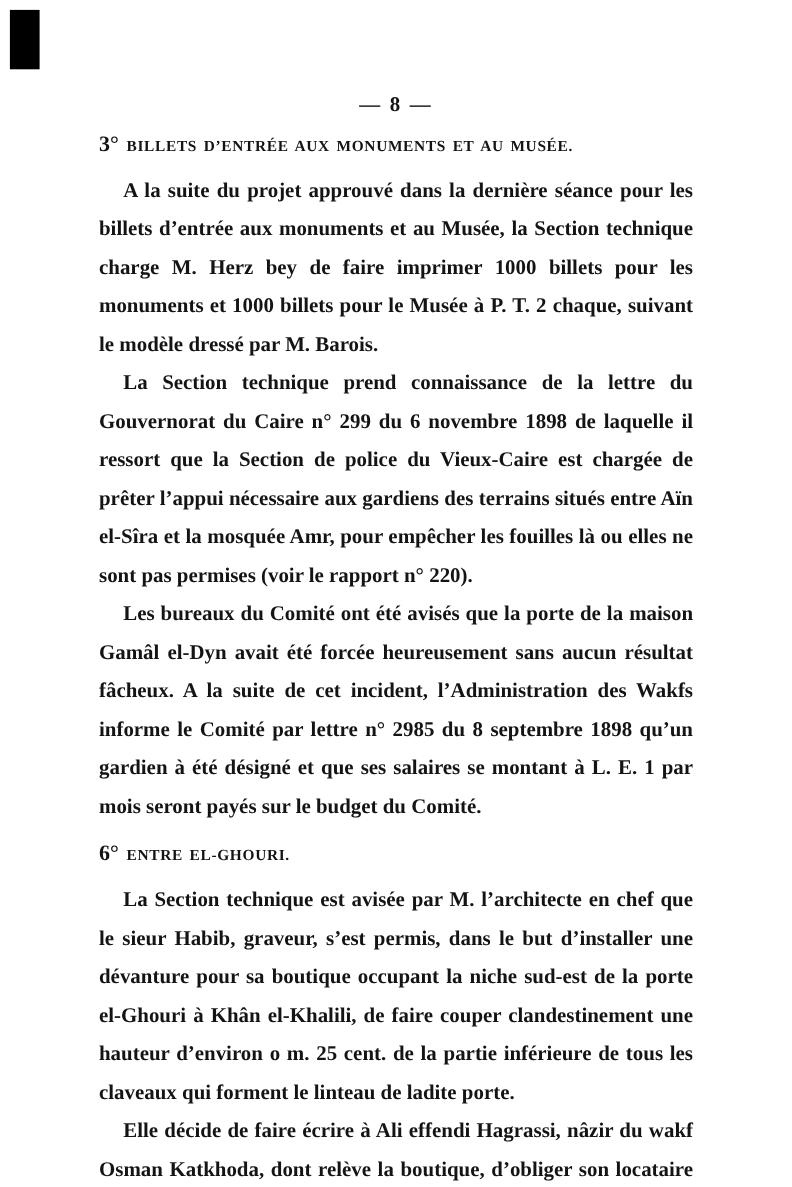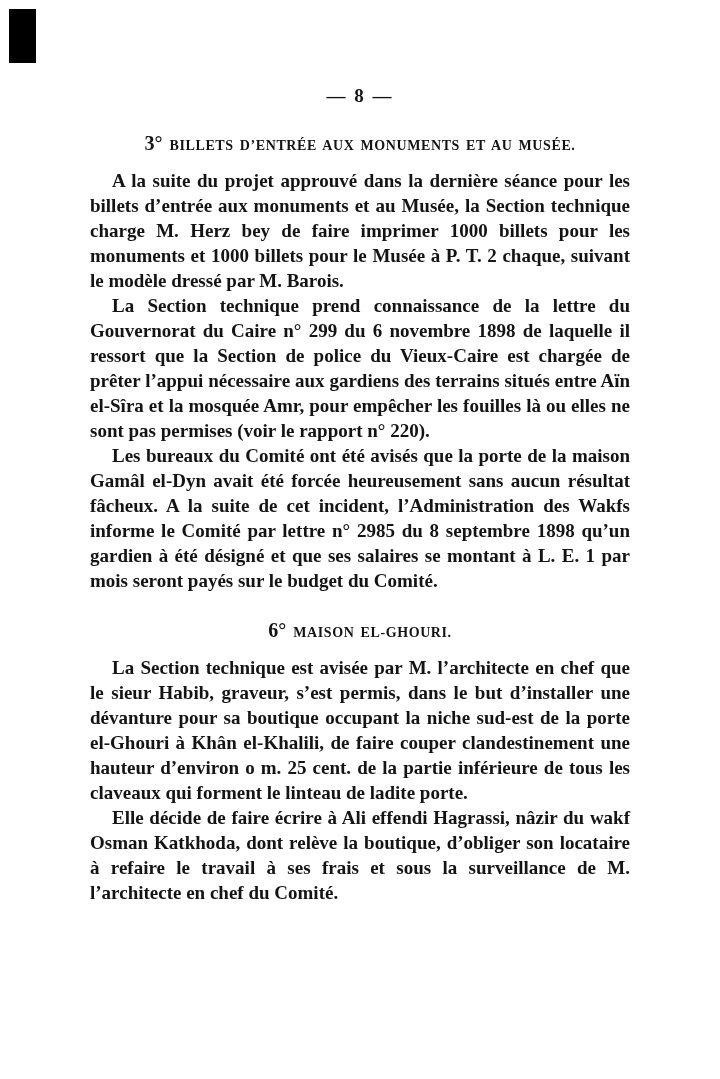--- a/index.html
+++ b/index.html
@@ -38,41 +38,41 @@
   .folio {
     margin: 0;
     padding-top: 86px;
     text-align: center;
     font-size: 19px;
     font-weight: bold;
     letter-spacing: 2px;
     line-height: 20px;
   }
   .heading {
-    margin: 24px 0 10px 0;
-    text-align: center;
+    margin: 12px 0 10px 0;
+    text-align: left;
     font-weight: bold;
     line-height: 24px;
     white-space: nowrap;
   }
   .heading .num {
     font-size: 20px;
     margin-right: 7px;
     vertical-align: baseline;
   }
   .heading .title {
     font-size: 14px;
     letter-spacing: 0.6px;
     word-spacing: 2px;
   }
   .para {
     margin: 0;
     font-size: 19px;
     font-weight: bold;
-    line-height: 25px;
+    line-height: 35px;
     text-align: justify;
     text-indent: 22px;
     hyphens: none;
   }
 </style>
 </head>
 <body>
 
 <div class="page">
 
@@ -82,18 +82,18 @@
 
     <p class="folio">— 8 —</p>
 
     <h2 class="heading"><span class="num">3°</span><span class="title">BILLETS D’ENTRÉE AUX MONUMENTS ET AU MUSÉE.</span></h2>
     <p class="para">A la suite du projet approuvé dans la dernière séance pour les billets d’entrée aux monuments et au Musée, la Section technique charge M. Herz bey de faire imprimer 1000 billets pour les monuments et 1000 billets pour le Musée à P. T. 2 chaque, suivant le modèle dressé par M. Barois.</p>
 
     <p class="para">La Section technique prend connaissance de la lettre du Gouvernorat du Caire n° 299 du 6 novembre 1898 de laquelle il ressort que la Section de police du Vieux-Caire est chargée de prêter l’appui nécessaire aux gardiens des terrains situés entre Aïn el-Sîra et la mosquée Amr, pour empêcher les fouilles là ou elles ne sont pas permises (voir le rapport n° 220).</p>
 
     <p class="para">Les bureaux du Comité ont été avisés que la porte de la maison Gamâl el-Dyn avait été forcée heureusement sans aucun résultat fâcheux. A la suite de cet incident, l’Administration des Wakfs informe le Comité par lettre n° 2985 du 8 septembre 1898 qu’un gardien à été désigné et que ses salaires se montant à L. E. 1 par mois seront payés sur le budget du Comité.</p>
 
-    <h2 class="heading"><span class="num">6°</span><span class="title">MAISON EL-GHOURI.</span></h2>
+    <h2 class="heading"><span class="num">6°</span><span class="title">ENTRE EL-GHOURI.</span></h2>
     <p class="para">La Section technique est avisée par M. l’architecte en chef que le sieur Habib, graveur, s’est permis, dans le but d’installer une dévanture pour sa boutique occupant la niche sud-est de la porte el-Ghouri à Khân el-Khalili, de faire couper clandestinement une hauteur d’environ o m. 25 cent. de la partie inférieure de tous les claveaux qui forment le linteau de ladite porte.</p>
     <p class="para">Elle décide de faire écrire à Ali effendi Hagrassi, nâzir du wakf Osman Katkhoda, dont relève la boutique, d’obliger son locataire à refaire le travail à ses frais et sous la surveillance de M. l’architecte en chef du Comité.</p>
 
   </div>
 </div>
 
 </body></html>

